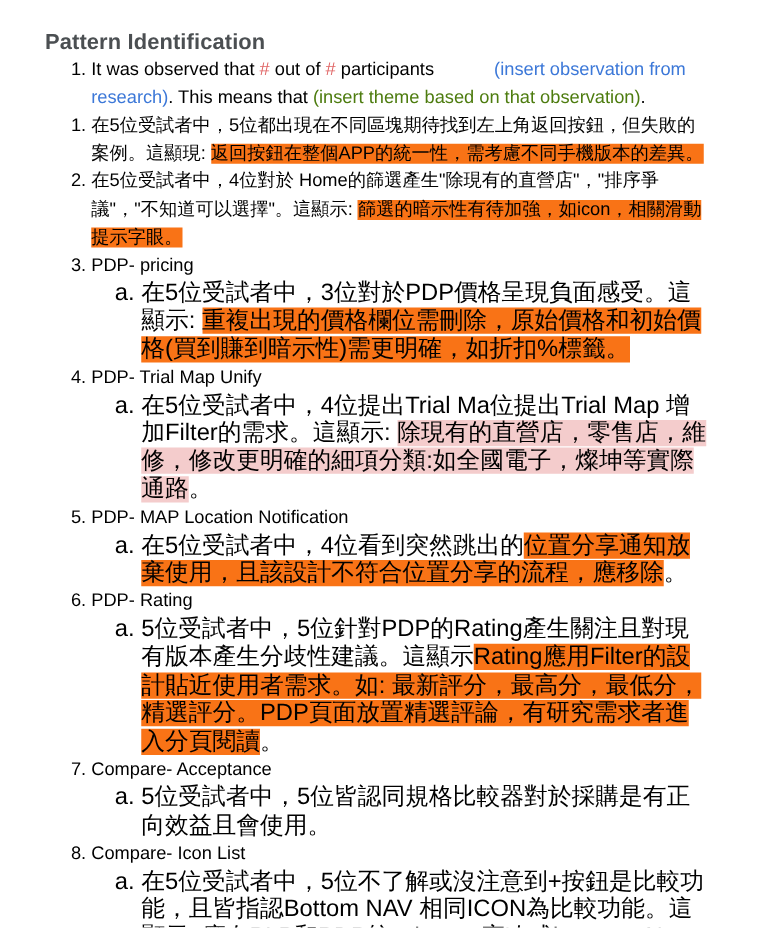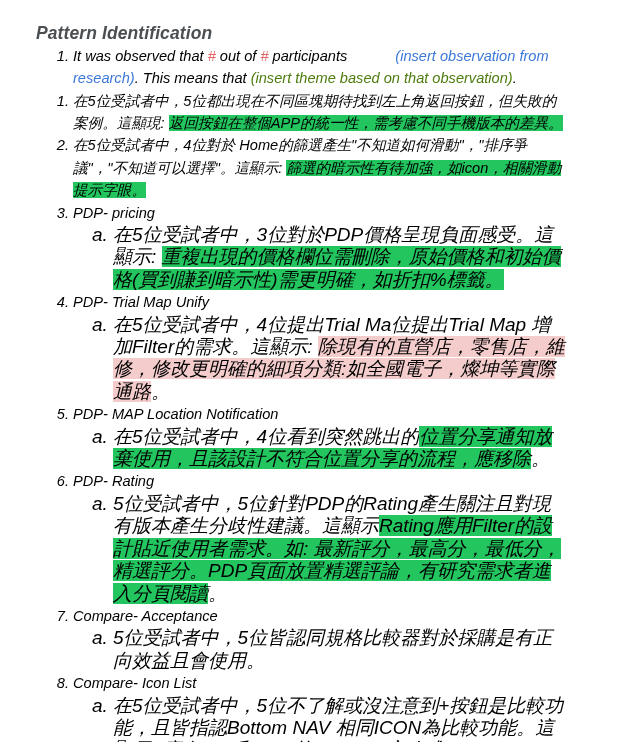--- a/index.html
+++ b/index.html
@@ -15,21 +15,20 @@
     font-family: "Liberation Sans", "DejaVu Sans", sans-serif;
     color: #000000;
     -webkit-font-smoothing: antialiased;
   }
   .page {
     position: relative;
     width: 568px;
     height: 742px;
     box-sizing: border-box;
     padding: 0;
-    font-style: italic;
   }
 
   
   .doc-title {
     margin: 0;
     padding: 22px 0 0 36px;
     font-size: 17.5px;
     font-weight: bold;
     letter-spacing: 0.1px;
     color: #4b4f52;
@@ -68,21 +67,21 @@
   .block-cjk   { margin-top: 18px; }
 
   .para { display: block; }
 
   
   .c-red   { color: #e06666; }
   .c-blue  { color: #3c78d8; margin-left: 44px; }
   .c-green { color: #4d7c0f; }
 
   .hl-yellow {
-    background-color: #22c55e;
+    background-color: #f97316;
     box-decoration-break: clone;
     -webkit-box-decoration-break: clone;
   }
   .hl-pink {
     background-color: #f4cccc;
     box-decoration-break: clone;
     -webkit-box-decoration-break: clone;
   }
 
   .cjk { font-family: "Liberation Sans", "DejaVu Sans", sans-serif; }
@@ -100,21 +99,21 @@
     </li>
   </ol>
 
   <ol class="lvl1 block-cjk cjk">
 
     <li>
       <span class="para"><span>在5位受試者中，5位都出現在不同區塊期待找到左上角返回按鈕，但失敗的案例。這顯現: </span><span class="hl-yellow">返回按鈕在整個APP的統一性，需考慮不同手機版本的差異。</span><span></span></span>
     </li>
 
     <li>
-      <span class="para"><span>在5位受試者中，4位對於 Home的篩選產生"不知道如何滑動"，"排序爭議"，"不知道可以選擇"。這顯示: </span><span class="hl-yellow">篩選的暗示性有待加強，如icon，相關滑動提示字眼。</span><span></span></span>
+      <span class="para"><span>在5位受試者中，4位對於 Home的篩選產生"除現有的直營店"，"排序爭議"，"不知道可以選擇"。這顯示: </span><span class="hl-yellow">篩選的暗示性有待加強，如icon，相關滑動提示字眼。</span><span></span></span>
     </li>
 
     <li>
       <span>PDP- pricing</span>
       <ol class="lvl2">
         <li>
           <span class="para"><span>在5位受試者中，3位對於PDP價格呈現負面感受。這顯示: </span><span class="hl-yellow">重複出現的價格欄位需刪除，原始價格和初始價格(買到賺到暗示性)需更明確，如折扣%標籤。</span><span></span></span>
         </li>
       </ol>
     </li>

